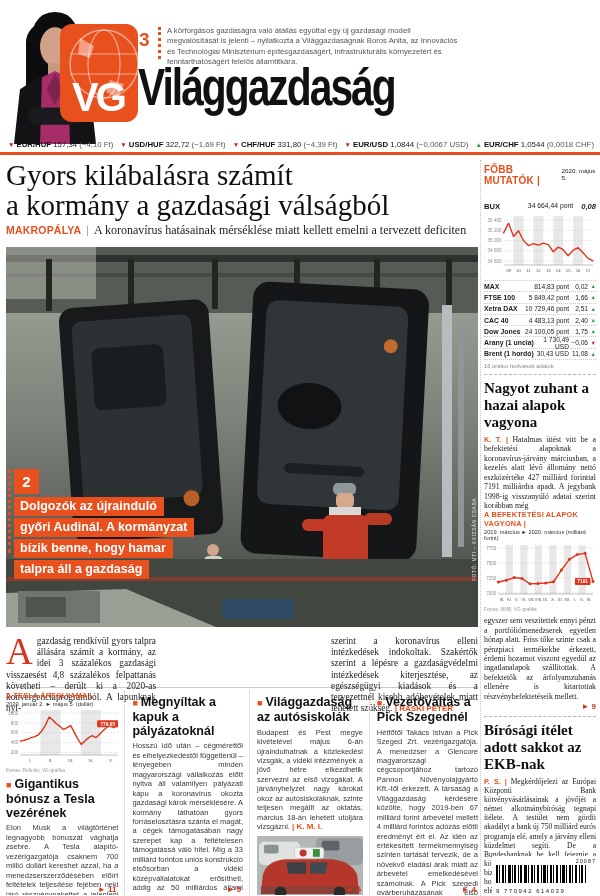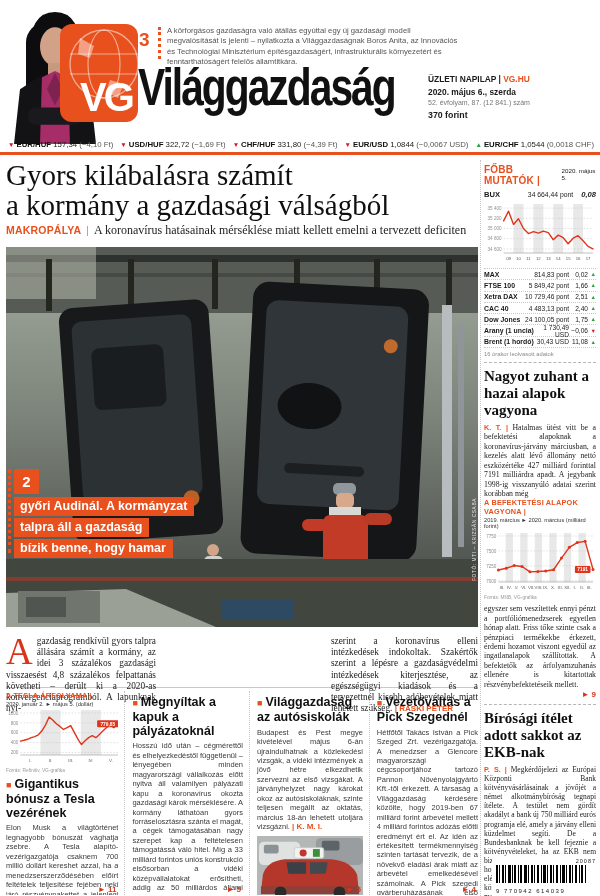--- a/index.html
+++ b/index.html
@@ -8,21 +8,21 @@
   .serif{font-family:"Liberation Serif",serif;}
   .acc{color:#e8501e;}
   .up{color:#2f9e3f;} .down{color:#cf1d1d;}
   .jst{text-align:justify;}
 
   
   #header{position:absolute;left:0;top:0;width:600px;height:152px;}
   #woman{position:absolute;left:0;top:6px;width:110px;height:138px;}
   #vglogo{position:absolute;left:60px;top:24px;width:78px;height:98px;background:#e8501e;border-radius:12px;overflow:hidden;}
   #vglogo svg{position:absolute;left:0;top:0;}
-  #vglogo .vgtxt{position:absolute;left:20px;bottom:2px;color:#fff;font-weight:bold;font-size:40px;letter-spacing:-3px;}
+  #vglogo .vgtxt{position:absolute;left:12px;bottom:2px;color:#fff;font-weight:bold;font-size:40px;letter-spacing:-3px;}
   #pgnum{position:absolute;left:139px;top:29px;font-size:19px;font-weight:bold;color:#e8501e;}
   #teasersep{position:absolute;left:158px;top:27px;height:32px;border-left:3px dotted #e8501e;}
   #teaser{position:absolute;left:167px;top:26px;width:294px;font-size:7.7px;line-height:10.4px;color:#555;}
   #masthead{position:absolute;left:138px;top:58px;font-size:51px;font-weight:bold;letter-spacing:-2.5px;
             color:#111;transform:scaleX(.8);transform-origin:left top;white-space:nowrap;}
   #pubinfo{position:absolute;left:428px;top:74px;width:170px;}
   #pubinfo .l1{font-size:8.4px;font-weight:bold;}
   #pubinfo .l2{font-size:8.4px;font-weight:bold;margin-top:3px;}
   #pubinfo .l3{font-size:7px;color:#777;margin-top:2px;}
   #pubinfo .l4{font-size:8.8px;font-weight:bold;margin-top:4px;}
@@ -76,21 +76,21 @@
   .bbody{font-size:7.5px;line-height:9.45px;color:#3a3a3a;margin-top:3px;}
   .pref{position:absolute;right:2px;bottom:1px;font-size:8px;font-weight:bold;color:#d8341c;}
   #carphoto{margin-top:4px;width:106px;height:62px;}
 
   
   #sb{position:absolute;left:484px;top:158px;width:112px;height:738px;overflow:hidden;}
   #sbsep{position:absolute;left:480px;top:160px;height:736px;border-left:1px dotted #c5c5c5;}
   #sb .mt-title{margin-top:6px;display:flex;align-items:baseline;gap:3px;}
   #sb .mt-title .t{font-size:10px;font-weight:bold;color:#e8501e;letter-spacing:.2px;}
   #sb .mt-title .d{font-size:6.2px;color:#222;}
-  #buxrow{margin-top:4px;display:flex;align-items:center;}
+  #buxrow{margin-top:16px;display:flex;align-items:flex-start;}
   #buxrow .n{font-size:7.6px;font-weight:bold;}
   #buxrow .v{font-size:6.8px;flex:1;text-align:right;margin-right:8px;}
   #buxrow .c{font-size:7.6px;font-weight:bold;font-style:italic;}
   .mrow{display:flex;align-items:center;height:10.3px;border-bottom:1px dotted #c9c9c9;}
   .mrow:first-child{border-top:1px dotted #c9c9c9;}
   .mrow .n{font-size:6.9px;font-weight:bold;color:#1a1a1a;}
   .mrow .v{font-size:6.6px;flex:1;text-align:right;color:#222;}
   .mrow .c{font-size:6.6px;width:19px;text-align:right;color:#222;}
   .mrow .a{font-size:5.5px;width:8px;text-align:right;}
   #mnote{font-size:5.8px;color:#8a8a8a;margin-top:3px;}
@@ -130,29 +130,20 @@
         <line x1="10" y1="50" x2="78" y2="50" stroke="rgba(255,255,255,.5)" stroke-width="1.2"></line>
         <path d="M20,14 L34,22 L30,34 L18,30 Z" fill="rgba(255,255,255,.45)"></path>
         <path d="M50,56 L64,60 L58,74 L46,68 Z" fill="rgba(255,255,255,.45)"></path>
       </svg>
       <span class="vgtxt">VG</span>
     </div>
     <div id="pgnum">3</div>
     <div id="teasersep"></div>
     <div id="teaser">A körforgásos gazdaságra való átállás egyúttal egy új gazdasági modell megvalósítását is jelenti – nyilatkozta a Világgazdaságnak Boros Anita, az Innovációs és Technológiai Minisztérium építésgazdaságért, infrastrukturális környezetért és fenntarthatóságért felelős államtitkára.</div>
     <div id="masthead">Világgazdaság</div>
-    <div id="pubinfo">
-      <div class="l1">
-        <span>ÜZLETI NAPILAP |</span>
-        <span class="acc">VG.HU</span>
-      </div>
-      <div class="l2">2020. május 6., szerda</div>
-      <div class="l3">52. évfolyam, 87. (12 841.) szám</div>
-      <div class="l4">370 forint</div>
-    </div>
   </div>
 
   <div id="ticker">
     <span class="ti"><span class="arr down">▼</span><b>EUR/HUF</b> <span>157,34</span> <span class="chg">(−4,10 Ft)</span></span>
     <span class="ti"><span class="arr down">▼</span><b>USD/HUF</b> <span>322,72</span> <span class="chg">(−1,69 Ft)</span></span>
     <span class="ti"><span class="arr down">▼</span><b>CHF/HUF</b> <span>331,80</span> <span class="chg">(−4,39 Ft)</span></span>
     <span class="ti"><span class="arr down">▼</span><b>EUR/USD</b> <span>1,0844</span> <span class="chg">(−0,0067 USD)</span></span>
     <span class="ti"><span class="arr up">▲</span><b>EUR/CHF</b> <span>1,0544</span> <span class="chg">(0,0018 CHF)</span></span>
   </div>
   <div id="orangerule"></div>
@@ -222,23 +213,24 @@
         <rect x="0" y="312" width="472" height="68" fill="#41463f"></rect>
         <rect x="0" y="330" width="472" height="4" fill="#8e3b2e" opacity=".85"></rect>
         <path d="M0,380 L0,346 L120,342 L210,380 Z" fill="#9aa096"></path>
         <rect x="216" y="352" width="72" height="20" fill="#2e4a63"></rect>
         <rect x="12" y="344" width="82" height="32" fill="#70766e"></rect>
         <rect x="20" y="350" width="40" height="20" fill="#50564f"></rect>
       </svg>
       <div id="capdots"></div>
       <div id="badge2">2</div>
       <div id="caption">
+        <div class="cl">Dolgozók az újrainduló</div>
         <div class="cl">győri Audinál. A kormányzat</div>
+        <div class="cl">bízik benne, hogy hamar</div>
         <div class="cl">talpra áll a gazdaság</div>
-        <div class="cl">bízik benne, hogy hamar</div>
       </div>
       <div id="credit">FOTÓ: MTI – KRIZSÁN CSABA</div>
     </div>
 
     <div id="lead" class="serif">
       <div id="lc1" class="leadcol jst serif">
         <span id="dropcap">A</span><span>gazdaság rendkívül gyors talpra állására számít a kormány, az idei 3 százalékos gazdasági visszaesést 4,8 százalékos felpattanás követheti – derült ki a 2020-as konvergenciaprogramból. A lapunknak nyi-</span>
       </div>
       <div id="lc3" class="leadcol jst serif">
         <span>szerint a koronavírus elleni intézkedések indokoltak. Szakértők szerint a lépésre a gazdaságvédelmi intézkedések kiterjesztése, az egészségügyi kiadások és a tervezettnél kisebb adóbevételek miatt lehetett szükség.</span> <span class="sig">| RÁSKI PÉTER</span>

